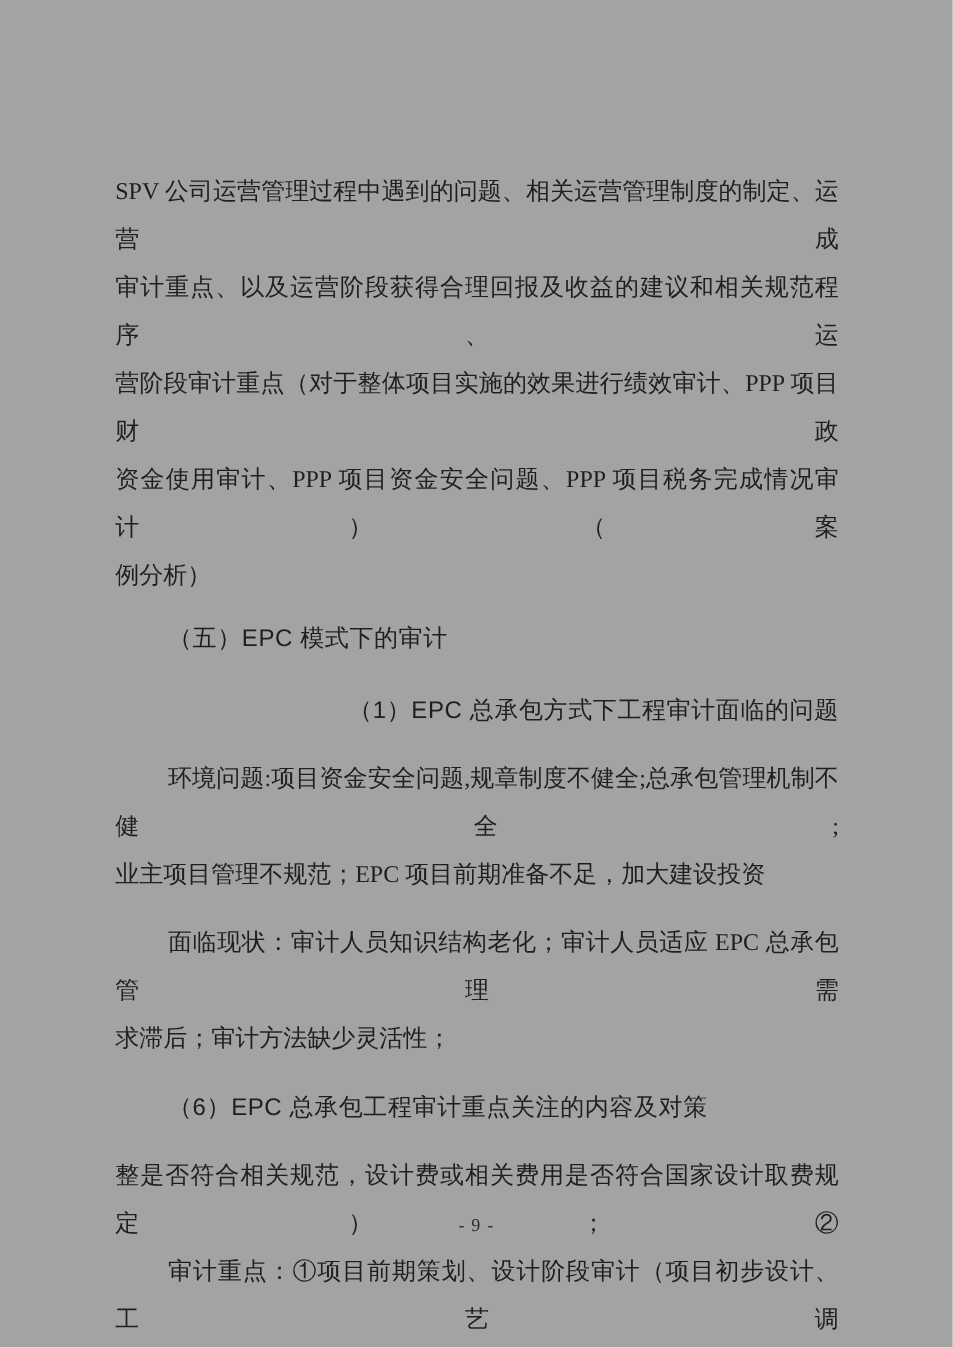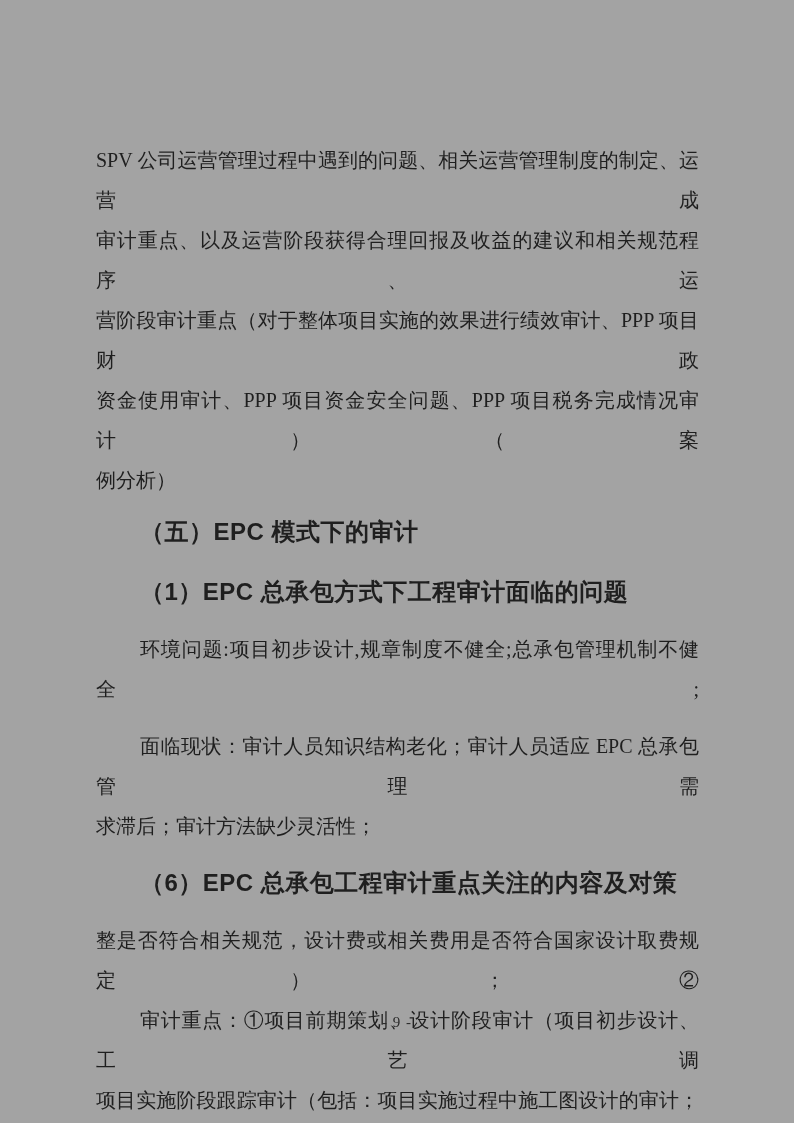--- a/index.html
+++ b/index.html
@@ -36,28 +36,28 @@
     white-space: normal;
   }
   .para .line.end {
     text-align: right;
     text-align-last: left;
   }
   .para .line.indent { text-indent: 44px; }
 
   .heading {
     font-family: "Liberation Sans", "DejaVu Sans", sans-serif;
-    font-weight: bold;
-    font-size: 24px;
+    font-weight: normal;
+    font-size: 20px;
     line-height: 40px;
     text-indent: 44px;
     letter-spacing: 0.5px;
   }
   .heading-section-5 { margin-top: 12px; }
-  .heading-sub-1 { margin-top: 20px; }
+  .heading-sub-1 { margin-top: 20px; text-align: right; }
 
   .footer {
     position: absolute;
     top: 1012px;
     left: 0;
     width: 794px;
     text-align: center;
     font-size: 15px;
     line-height: 20px;
     letter-spacing: 1px;
@@ -76,21 +76,22 @@
       <div class="line">营阶段审计重点（对于整体项目实施的效果进行绩效审计、PPP 项目财政</div>
       <div class="line">资金使用审计、PPP 项目资金安全问题、PPP 项目税务完成情况审计）（案</div>
       <div class="line end">例分析）</div>
     </div>
 
     <div class="block heading heading-section-5">（五）EPC 模式下的审计</div>
 
     <div class="block heading heading-sub-1">（1）EPC 总承包方式下工程审计面临的问题</div>
 
     <div class="block para">
-      <div class="line indent">环境问题:项目初步设计,规章制度不健全;总承包管理机制不健全;</div>
+      <div class="line indent">环境问题:项目资金安全问题,规章制度不健全;总承包管理机制不健全;</div>
+      <div class="line end">业主项目管理不规范；EPC 项目前期准备不足，加大建设投资</div>
     </div>
 
     <div class="block para">
       <div class="line indent">面临现状：审计人员知识结构老化；审计人员适应 EPC 总承包管理需</div>
       <div class="line end">求滞后；审计方法缺少灵活性；</div>
     </div>
 
     <div class="block heading heading-sub-2">（6）EPC 总承包工程审计重点关注的内容及对策</div>
 
     <div class="block para">

